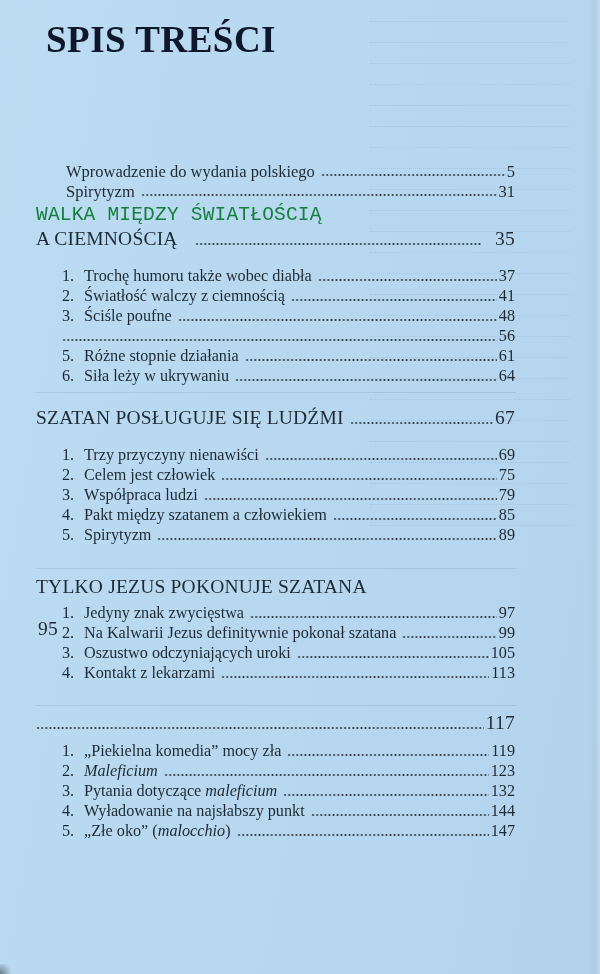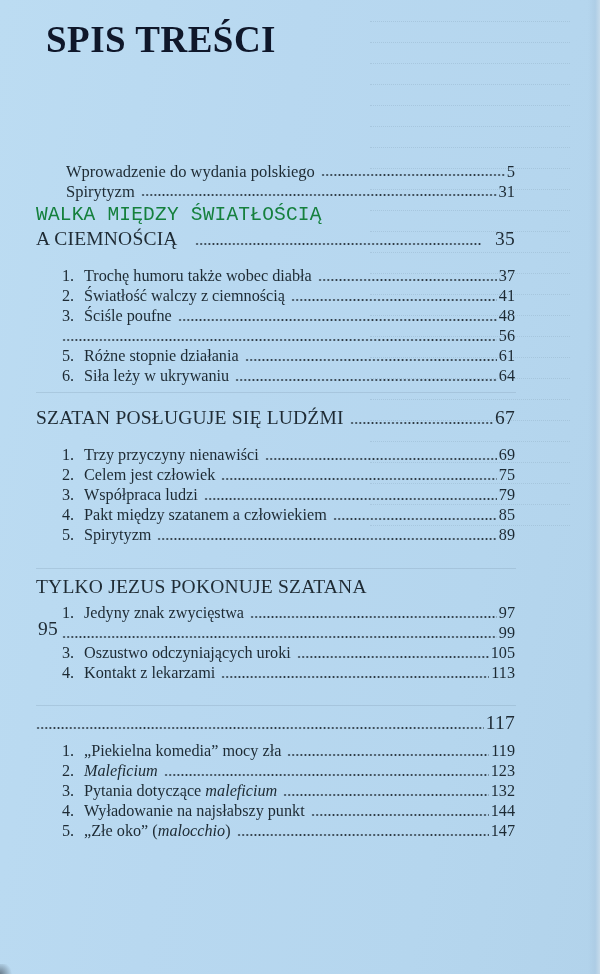--- a/index.html
+++ b/index.html
@@ -263,20 +263,21 @@
     <span class="dots"></span>
     <span class="page">95</span>
   </div>
 
   <div class="row item" style="top:604px;">
     <span class="label"><span class="num">1.</span><span>Jedyny znak zwycięstwa</span></span>
     <span class="dots"></span>
     <span class="page">97</span>
   </div>
   <div class="row item" style="top:624px;">
+    <span class="label"><span class="num">2.</span><span>Na Kalwarii Jezus definitywnie pokonał szatana</span></span>
     <span class="dots"></span>
     <span class="page">99</span>
   </div>
   <div class="row item" style="top:644px;">
     <span class="label"><span class="num">3.</span><span>Oszustwo odczyniających uroki</span></span>
     <span class="dots"></span>
     <span class="page">105</span>
   </div>
   <div class="row item" style="top:664px;">
     <span class="label"><span class="num">4.</span><span>Kontakt z lekarzami</span></span>

